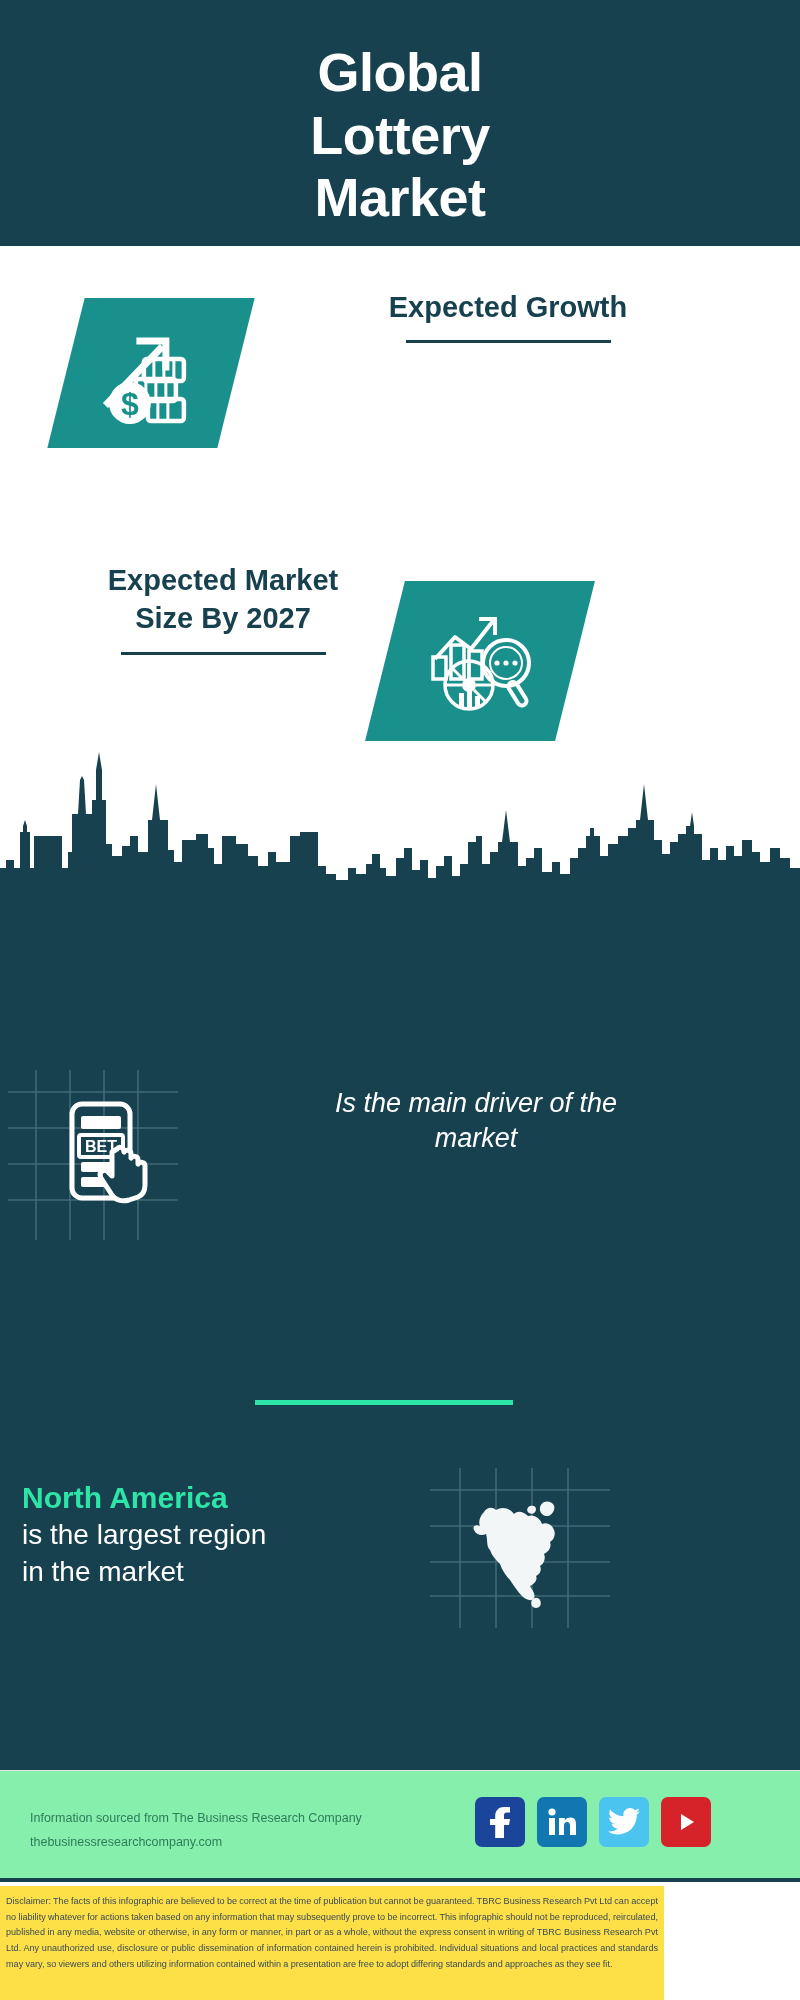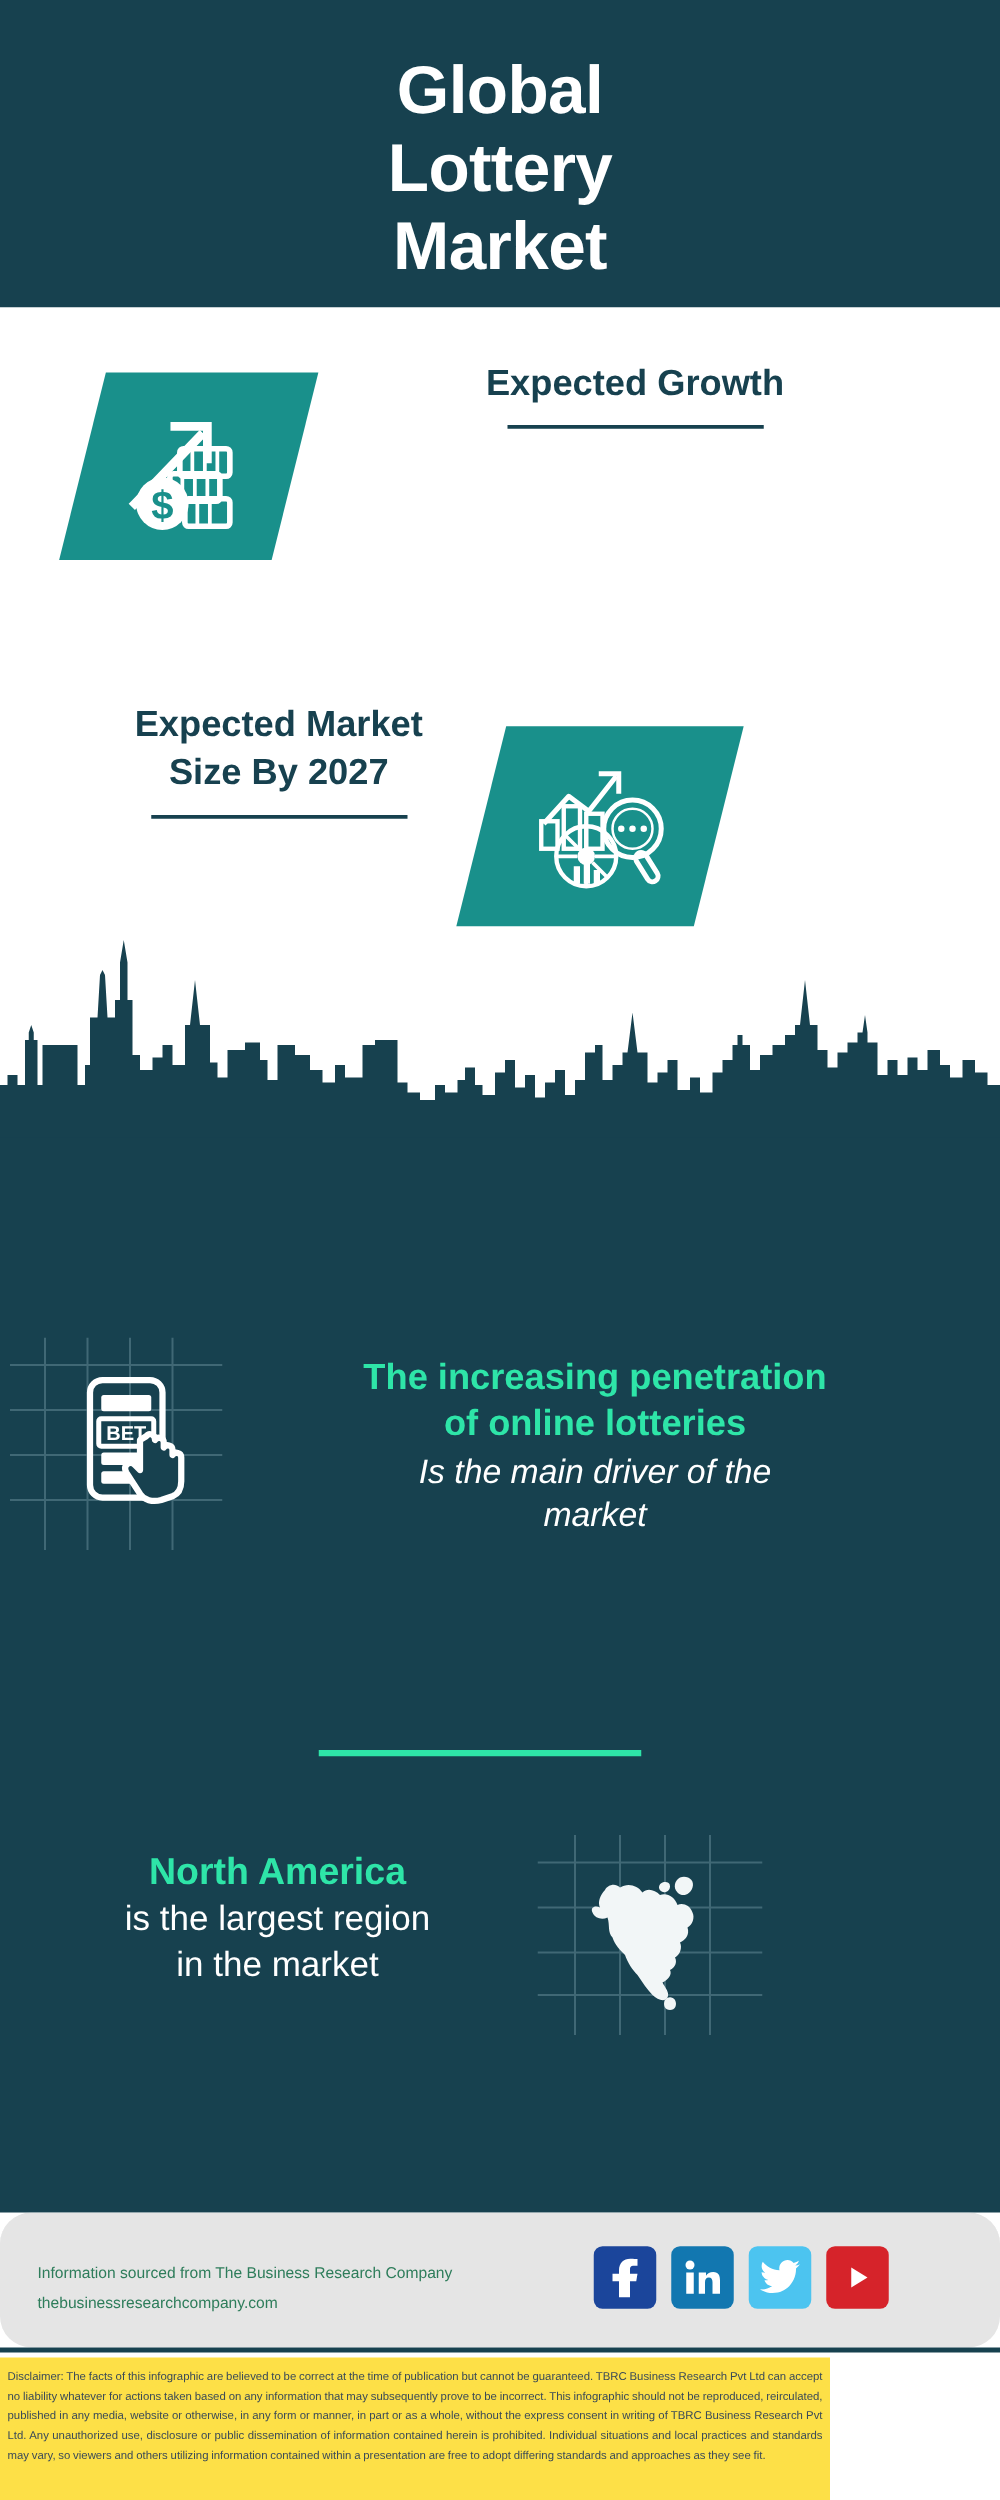--- a/index.html
+++ b/index.html
@@ -114,38 +114,37 @@
   .green-rule {
     position:absolute; left:255px; top:500px;
     width:258px; height:5px; background:#2EE5A8;
   }
 
   
   .region-row {
     position:absolute; left:0; top:578px; width:800px; height:200px;
   }
   .region-text {
-    position:absolute; left:22px; top:0px; width:400px; text-align:center;
+    position:absolute; left:22px; top:0px; width:400px; 
   }
   .region-hl {
     color:#2EE5A8; font-size:30px; font-weight:bold; line-height:1.3;
   }
   .region-sub {
     color:#ffffff; font-size:28px; font-weight:normal; line-height:1.32;
   }
   .map-wrap {
     position:absolute; left:430px; top:-10px; width:180px; height:160px;
   }
 
   
   .footer {
     position:absolute; left:0; top:1770px; width:800px; height:108px;
-    background:#e5e5e5;
+    background:#86efac;
     border-top:1px solid #e3e3e3;
-    border-radius:25px;
   }
   .footer-src {
     position:absolute; left:30px; top:36px; width:430px;
     color:#2E7D5B; font-size:12.5px; line-height:1.9;
   }
   .socials {
     position:absolute; left:475px; top:26px;
     display:flex; gap:12px; align-items:center;
   }
   .soc {
@@ -322,24 +321,20 @@
           <rect x="31" y="87" width="40" height="10" rx="2" fill="#fff"></rect>
 
           <path d="M62 62 L62 86 L58 82 C54 78 48 82 51 88 L62 105
                    C65 110 72 112 79 110 L88 107 C93 105 95 100 95 95
                    L95 76 C95 72 90 71 88 74 L88 70 C88 66 83 65 81 68
                    L81 64 C81 60 76 59 74 62 L74 62 C74 57 69 56 67 59 Z" fill="#17414F" stroke="#fff" stroke-width="5" stroke-linejoin="round"></path>
         </svg>
       </div>
 
       <div class="driver-text">
-        <div class="driver-hl">
-          <span>The increasing penetration</span><br>
-          <span>of online lotteries</span>
-        </div>
         <div class="driver-sub">
           <span>Is the main driver of the</span><br>
           <span>market</span>
         </div>
       </div>
     </div>
 
     <div class="green-rule"></div>
 
     <div class="region-row">

